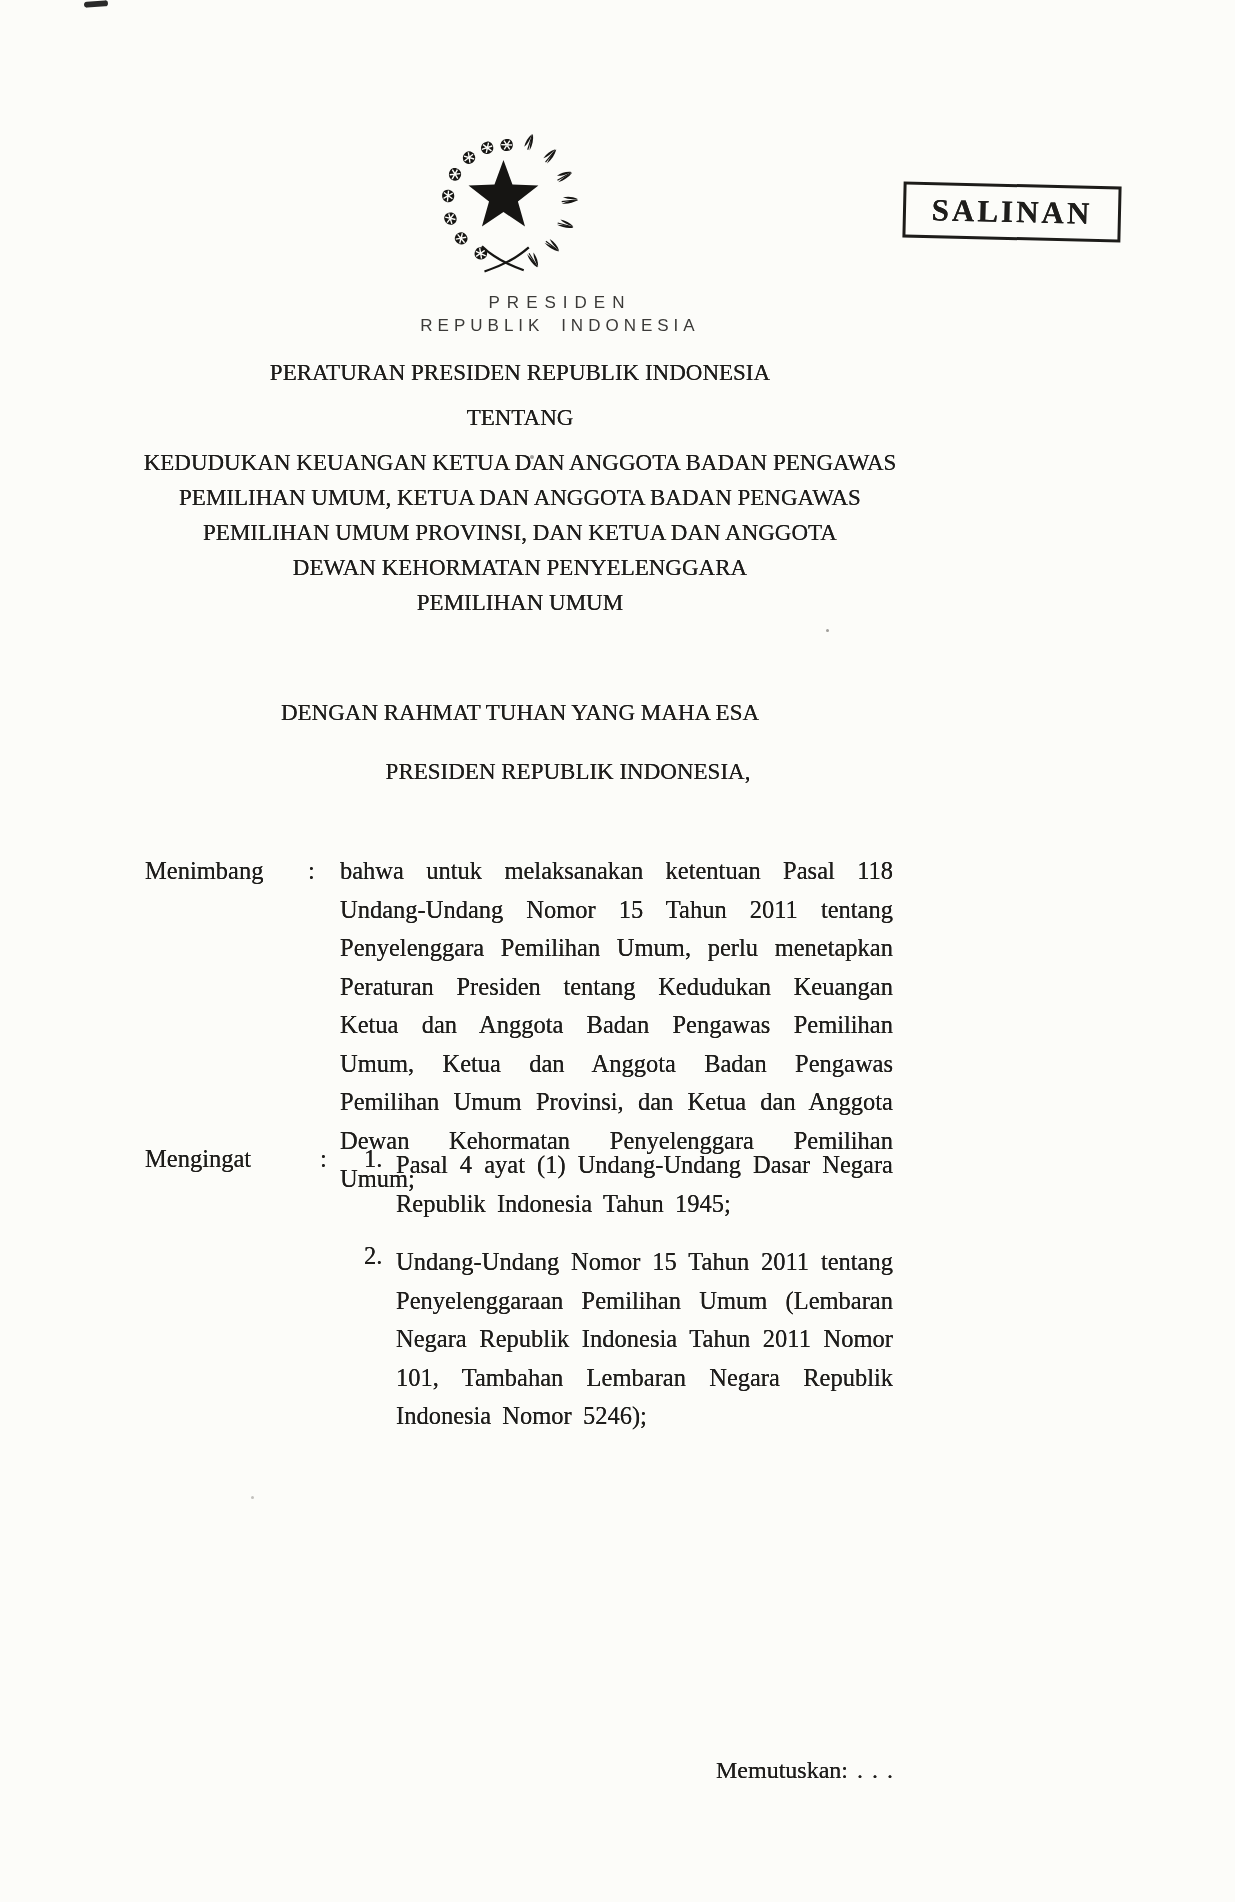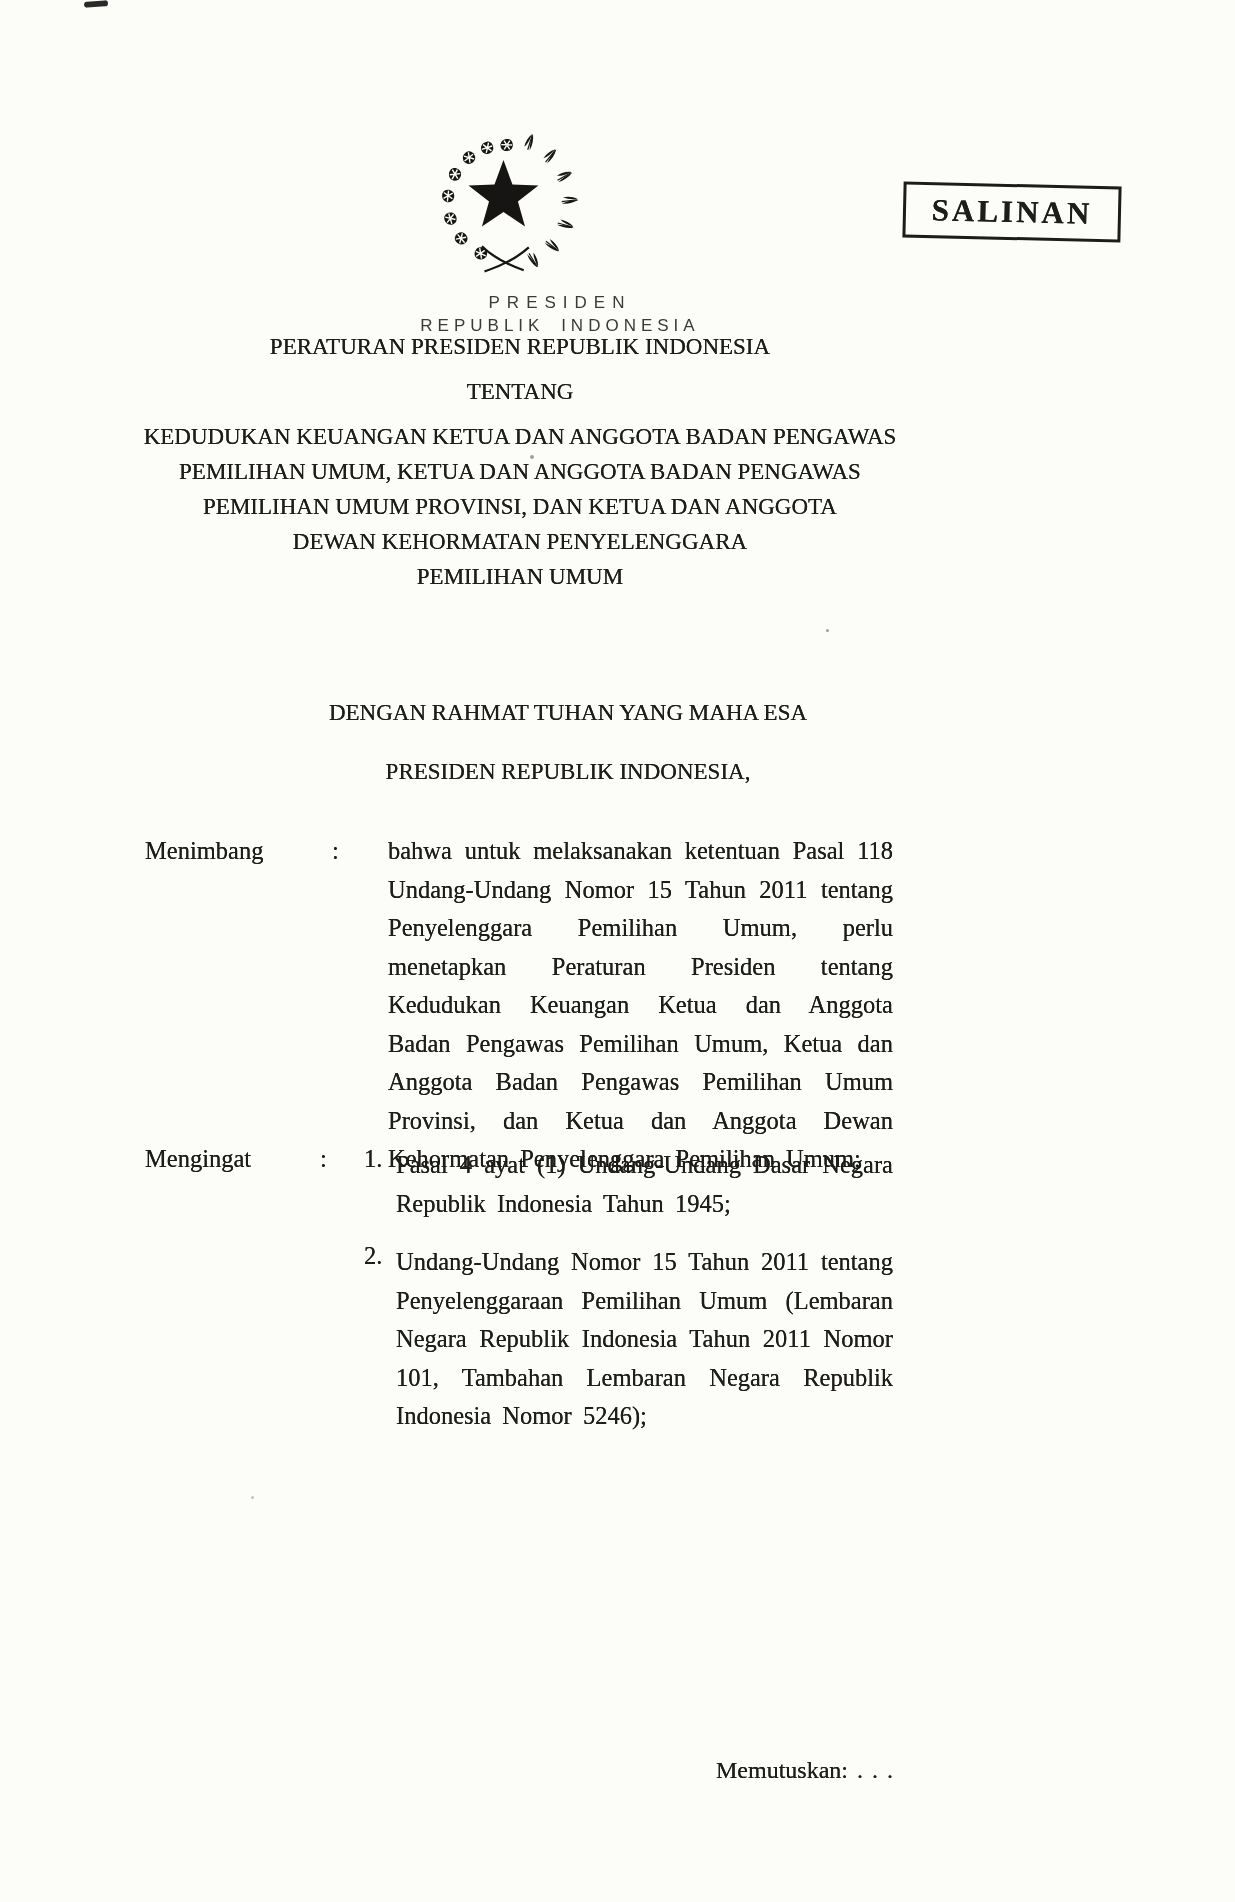--- a/index.html
+++ b/index.html
@@ -30,33 +30,33 @@
     text-shadow:0 0 .5px currentColor;
   }
 
   
   .letterhead { position:absolute; left:0; top:292px; width:1040px; text-align:center;
     font-family:"Liberation Sans", sans-serif; color:#39383- ; color:#3b3a38;padding-left:40px; }
   .letterhead .lh1 { font-size:17px; letter-spacing:7px; line-height:22px; }
   .letterhead .lh2 { font-size:17px; letter-spacing:5px; word-spacing:7px; line-height:24px;text-align:center; }
 
   
-  .headings { position:absolute; left:0; top:329px; width:1040px; text-align:center;
+  .headings { position:absolute; left:0; top:355px; width:1040px; text-align:center;
     font-size:23px; text-shadow:0 0 .4px currentColor; }
   .h-line { line-height:35px; margin-bottom:10px; }
   .title-lines .h-line { margin-bottom:0; }
   .invocation { position:absolute; left:0; top:700px; width:1040px; text-align:center;
-    font-size:23px; text-shadow:0 0 .4px currentColor;padding-left:48px; }
+    font-size:23px; text-shadow:0 0 .4px currentColor; }
   .issuer { position:absolute; left:0; top:759px; width:1040px; text-align:center;
     font-size:23px; text-shadow:0 0 .4px currentColor;padding-left:48px; }
 
   
   .section { position:absolute; left:145px; width:748px; display:flex;
     font-size:24.5px; line-height:38.5px; text-shadow:0 0 .3px currentColor; }
-  .section.menimbang { top:832px;gap:24px; }
+  .section.menimbang { top:852px; }
   .section.mengingat { top:1140px;gap:12px; }
   .sec-label { width:163px; flex:0 0 auto; }
   .sec-colon { width:32px; flex:0 0 auto; }
   .sec-body  { flex:1; text-align:justify; word-spacing:5px; }
   .legal-item { display:flex; }
   .legal-item + .legal-item { margin-top:14px; }
   .item-num { width:32px; flex:0 0 auto; }
   .item-text { flex:1; text-align:justify; word-spacing:5px;margin-top:6px; }
 
   .catchword { position:absolute; left:145px; top:1757px; width:748px;

